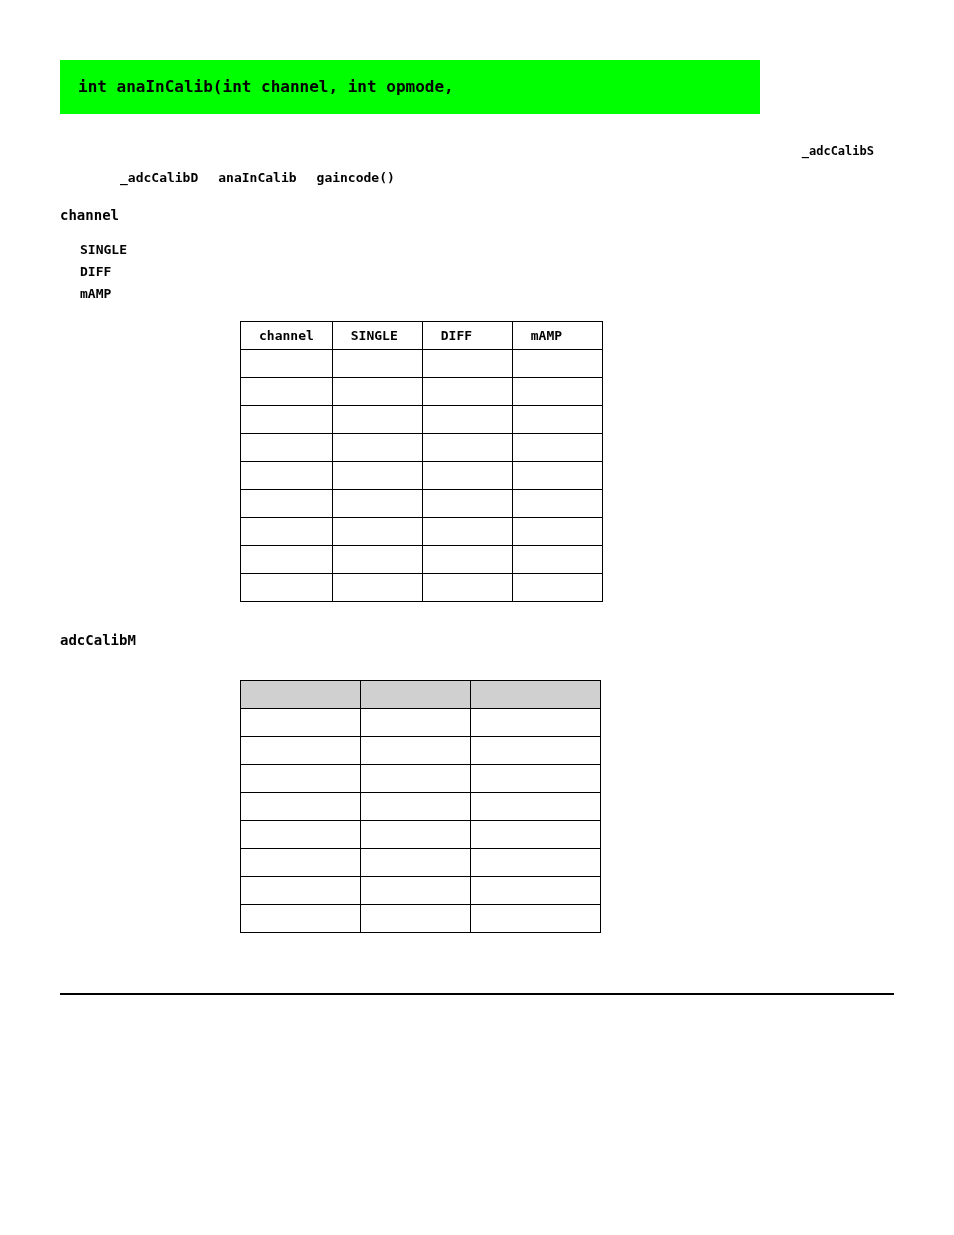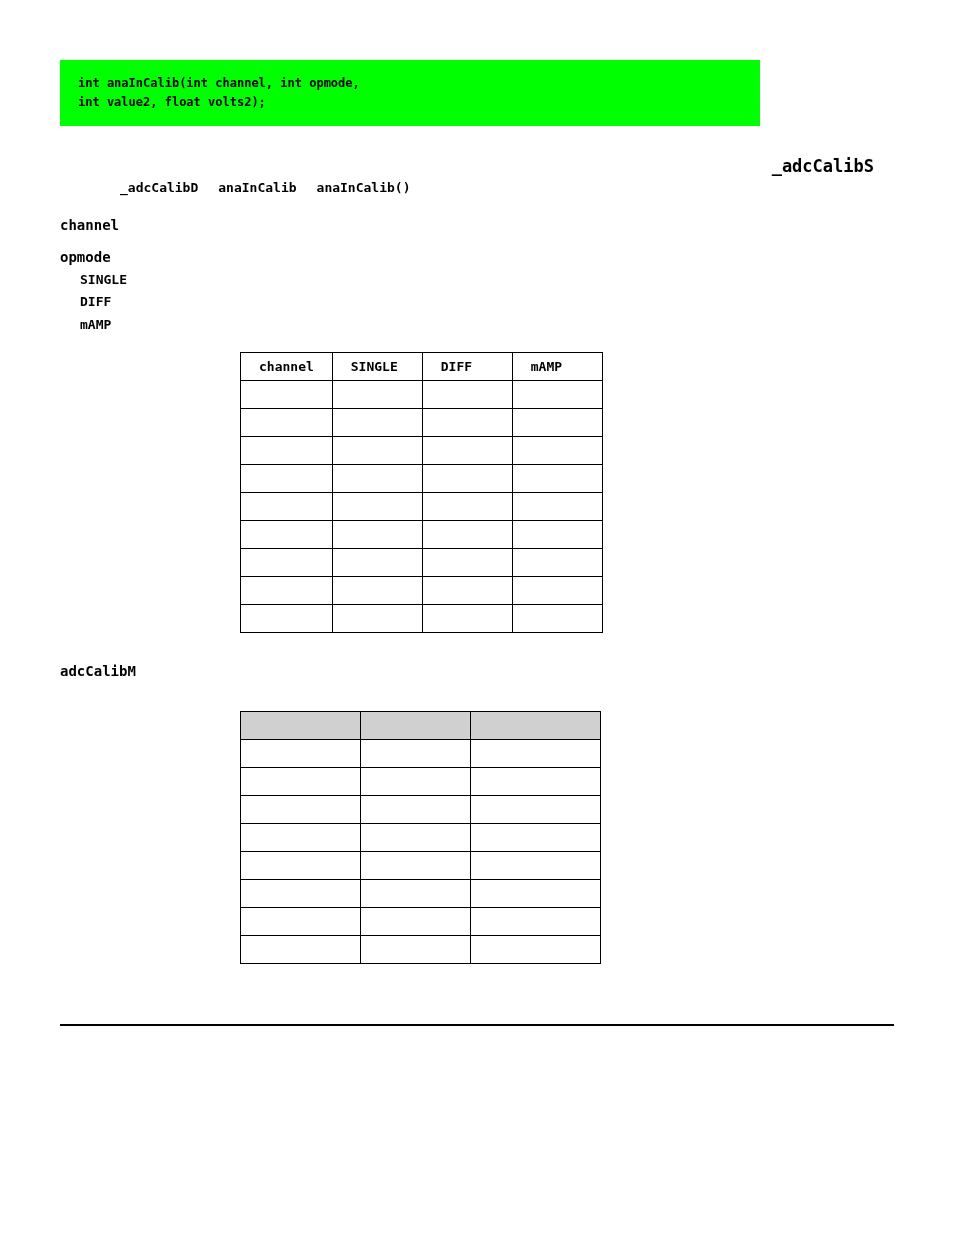--- a/index.html
+++ b/index.html
@@ -10,49 +10,50 @@
       color: #000;
       width: 954px;
       min-height: 1235px;
       padding: 60px 60px 60px 60px;
     }
 
     .function-signature {
       background: #00ff00;
       padding: 14px 18px;
       font-weight: bold;
-      font-size: 12px;
+      font-size: 16px;
       line-height: 1.6;
       margin-bottom: 30px;
       display: inline-block;
       width: 700px;
     }
 
     .see-also-section {
       display: flex;
       justify-content: flex-end;
       margin-bottom: 4px;
       padding-right: 20px;
     }
 
     .see-also-label {
       font-weight: bold;
-      font-size: 17px;
+      font-size: 12px;
     }
 
     .related-links {
       display: flex;
       gap: 20px;
       margin-bottom: 6px;
       padding-left: 60px;
     }
 
     .related-link {
       font-weight: bold;
       font-size: 13px;
+      margin-top: 8px;
     }
 
     .section-block {
       margin-bottom: 16px;
       padding-left: 0;
     }
 
     .param-name {
       font-weight: bold;
       font-size: 14px;
@@ -114,45 +115,43 @@
     }
   </style>
 </head>
 <body>
 
 
 
 
 <div class="function-signature">
   <div>int anaInCalib(int channel, int opmode,</div>
-  <div>   int value2, float volts2);</div>
 </div>
 
 
 <div class="see-also-section">
   <span class="see-also-label">_adcCalibS</span>
 </div>
 
 
 <div class="related-links">
   <span class="related-link">_adcCalibD</span>
   <span class="related-link">anaInCalib</span>
-  <span class="related-link">anaInCalib()</span>
+  <span class="related-link">gaincode()</span>
 </div>
 
 <br>
 
 
 <div class="section-block">
   <div class="param-name">channel</div>
 </div>
 
 
 <div class="section-block">
-  <div class="param-name">opmode</div>
   <div class="opmode-values">
     <div class="opmode-value">SINGLE</div>
     <div class="opmode-value">DIFF</div>
     <div class="opmode-value">mAMP</div>
   </div>
 </div>
 
 
 <table class="channel-table">
   <thead>

